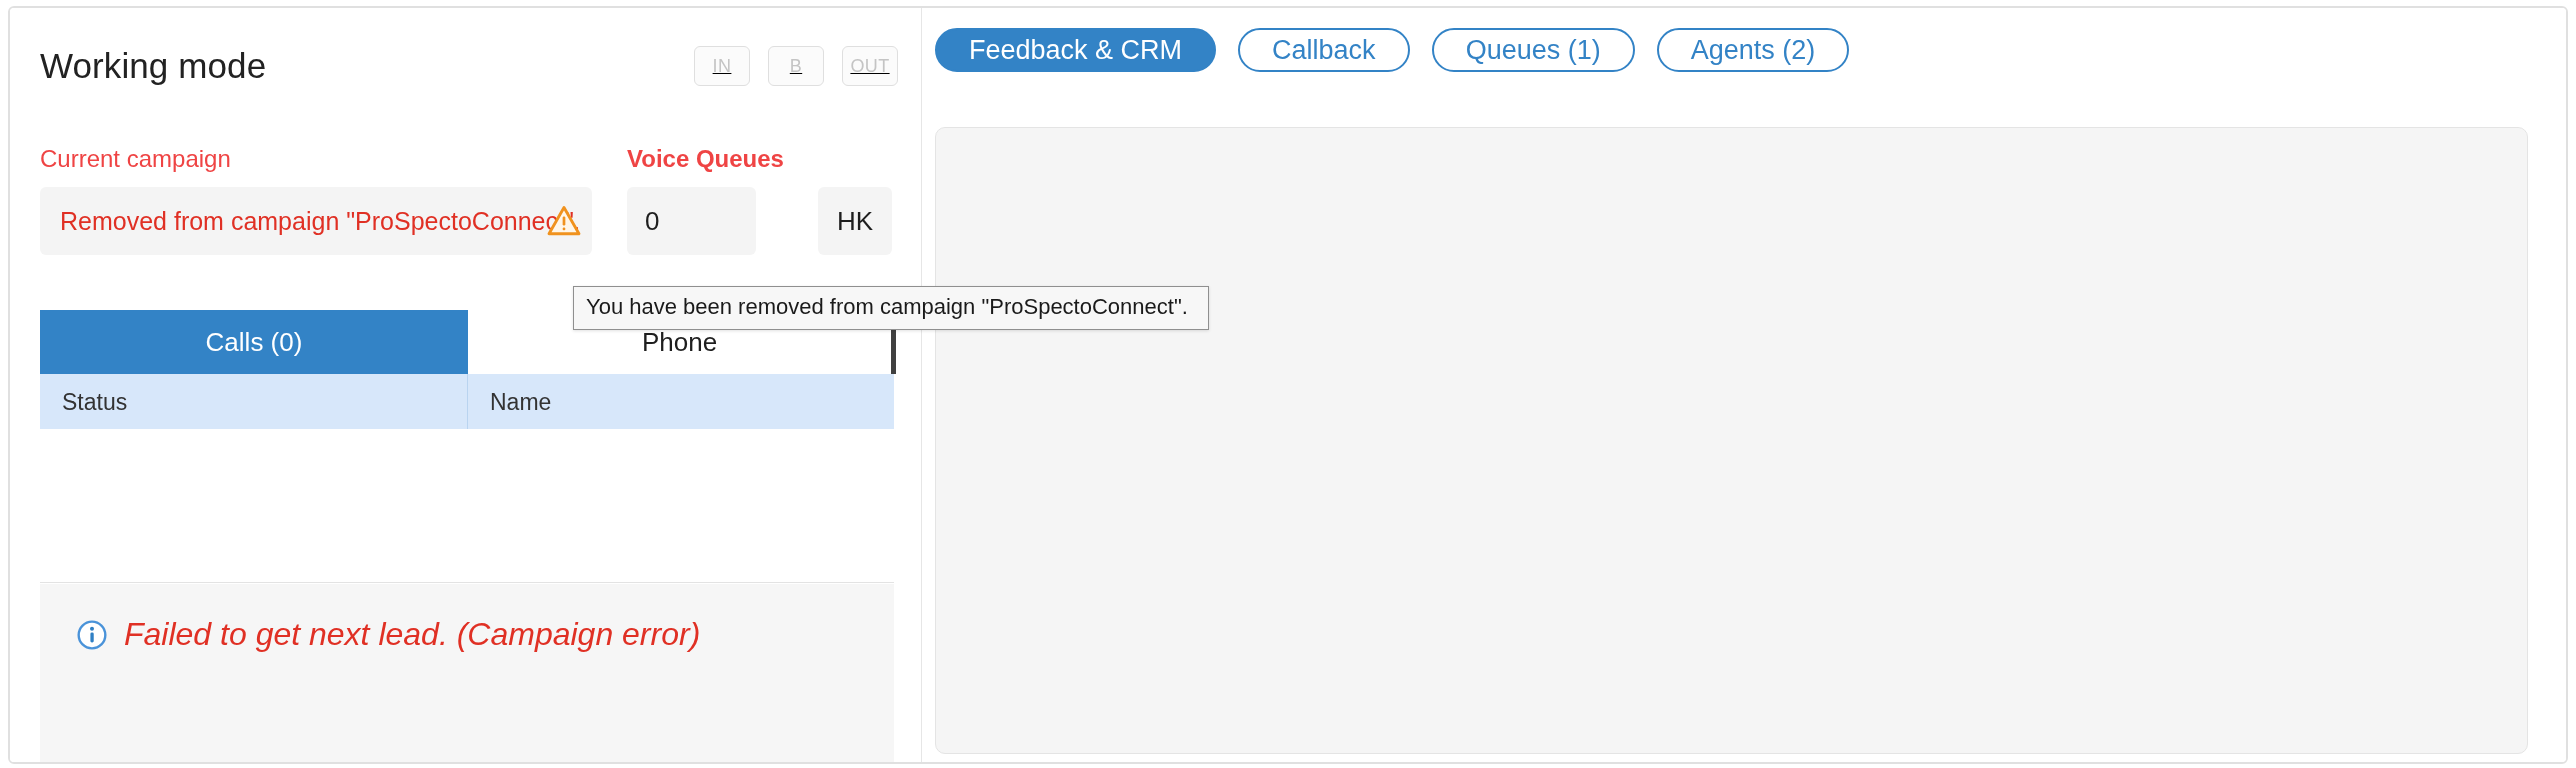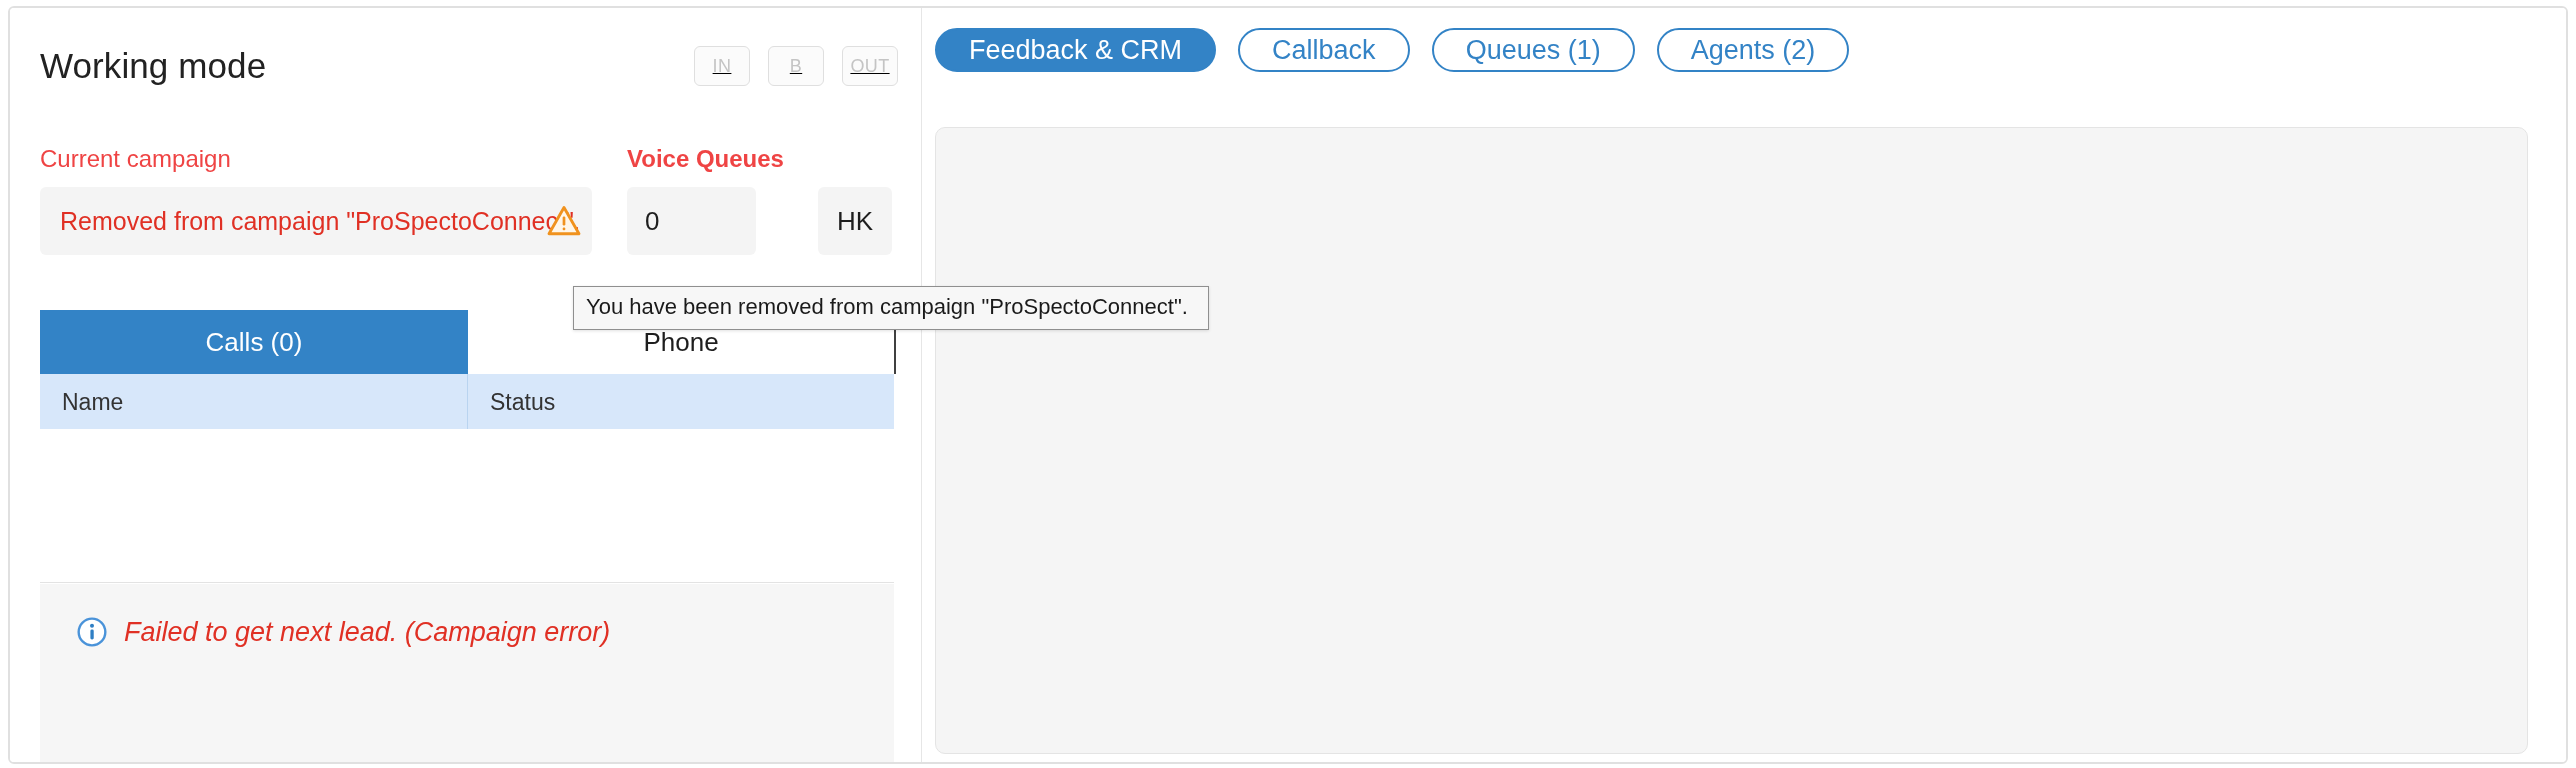--- a/index.html
+++ b/index.html
@@ -141,21 +141,21 @@
   }
   .calls-tab {
     flex: 0 0 428px;
     height: 64px;
     display: flex;
     align-items: center;
     justify-content: center;
     font-size: 26px;
     color: #1e1e1e;
     background: #ffffff;
-    border-right: 2px solid #404040;
+    border-right: 5px solid #404040;
   }
   .calls-tab.active {
     background: #3383c6;
     color: #ffffff;
     border-right: none;
   }
   .calls-thead {
     position: absolute;
     left: 0; top: 64px;
     width: 100%; height: 56px;
@@ -188,21 +188,21 @@
   }
   .lead-error {
     position: absolute;
     left: 36px; top: 32px;
     display: flex;
     align-items: center;
     gap: 16px;
   }
   .info-icon { width: 32px; height: 32px; flex: 0 0 32px; }
   .lead-error-text {
-    font-size: 27px;
+    font-size: 32px;
     color: #e03024;
     font-style: italic;
   }
 
   .panel-divider {
     position: absolute;
     left: 911px; top: 0;
     width: 1px; height: 100%;
     background: #e6e6e6;
   }
@@ -298,22 +298,22 @@
       <div class="hk-value">HK</div>
     </div>
 
     <div class="calls-card">
       <div class="calls-tabs">
         <div class="calls-tab active">Calls (0)</div>
         <div class="calls-tab">Phone</div>
       </div>
 
       <div class="calls-thead">
+        <div class="calls-th">Status</div>
         <div class="calls-th">Name</div>
-        <div class="calls-th">Status</div>
       </div>
 
       <div class="calls-body"></div>
 
       <div class="calls-footer">
         <div class="lead-error">
           <svg class="info-icon" viewBox="0 0 24 24">
             <circle cx="12" cy="12" r="10" fill="#ffffff" stroke="#4a93d9" stroke-width="1.8"></circle>
             <circle cx="12" cy="7.4" r="1.5" fill="#2f7fc4"></circle>
             <rect x="10.8" y="10.2" width="2.5" height="7.4" rx="1.1" fill="#2f7fc4"></rect>

